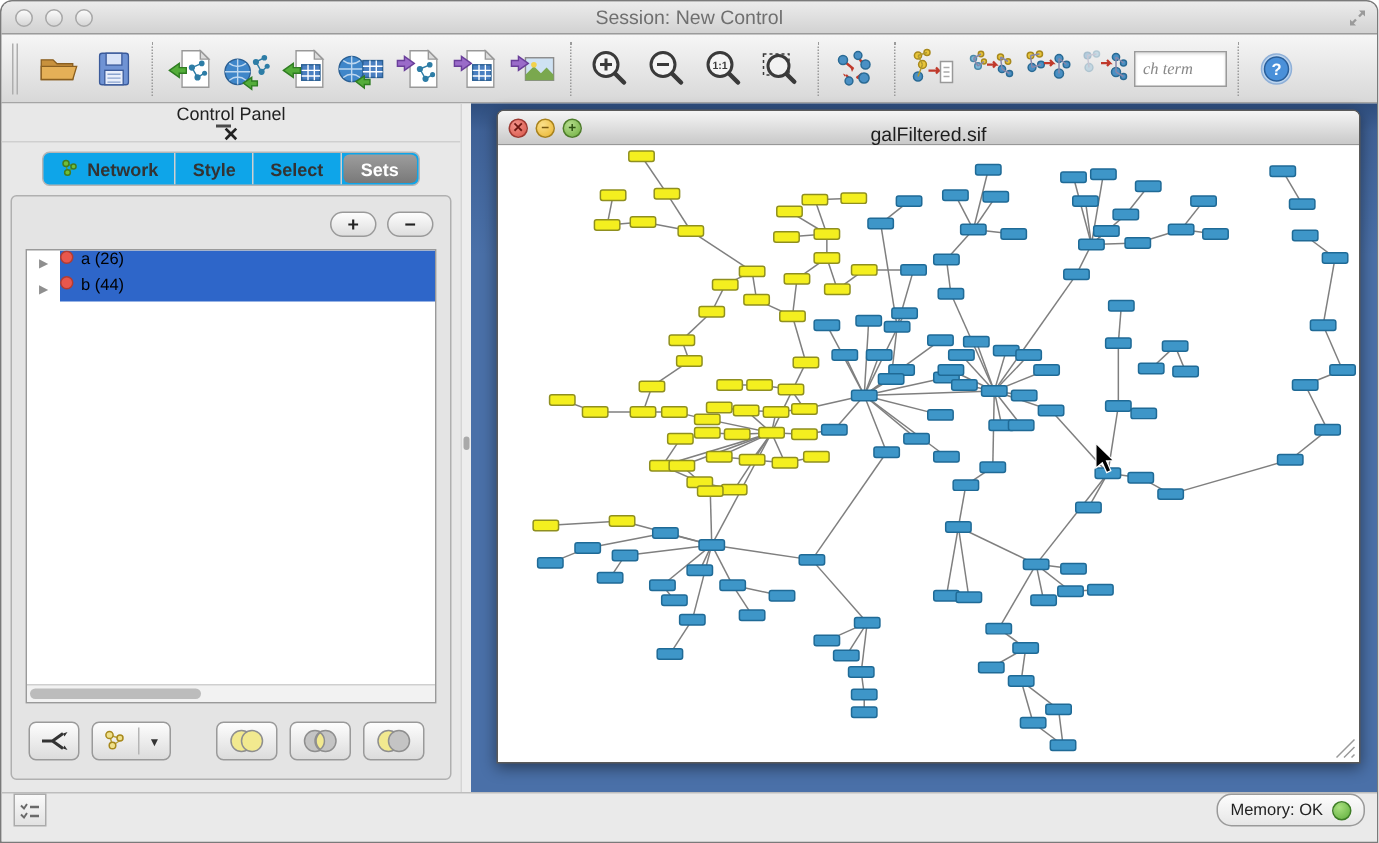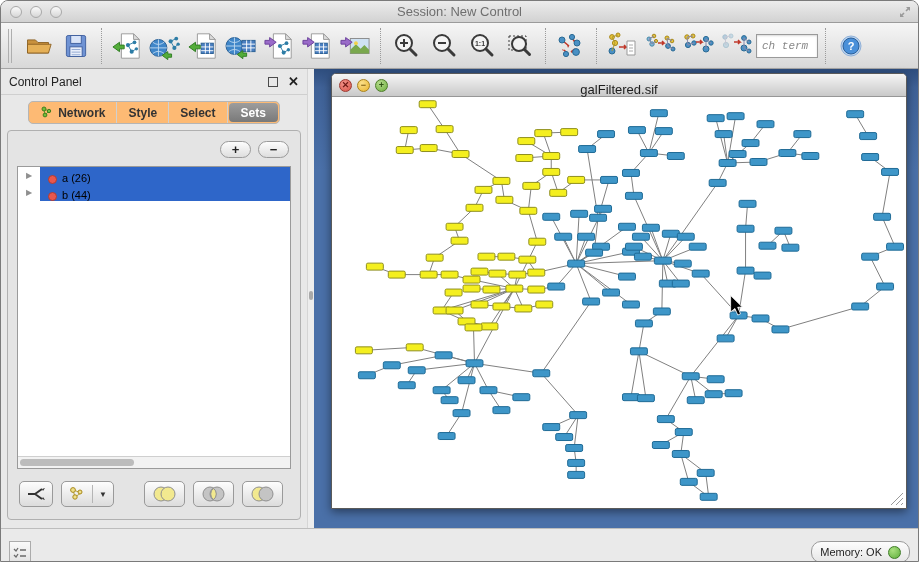--- a/index.html
+++ b/index.html
@@ -20,50 +20,50 @@
   
   .toolbar { height:46px; background:linear-gradient(#f6f6f6,#d8d8d8);
     border-bottom:1px solid #a5a5a5; display:flex; align-items:center; padding:0 6px; gap:2px; }
   .grip { width:4px; height:34px; border-left:1px solid #aeaeae; border-right:1px solid #aeaeae; margin:0 6px 0 1px; }
   .tb-sep { width:0; height:36px; border-left:1px dotted #9b9b9b; margin:0 5px; }
   .tb-btn { width:36px; height:40px; display:flex; align-items:center; justify-content:center;
     background:transparent; border:none; }
   .tb-btn svg { display:block; }
   .search-input { width:62px; height:24px; border:1px solid #9a9a9a; background:#fff;
     font-style:italic; font-size:11px; color:#888; padding:2px 5px;
-    box-shadow:inset 0 1px 2px rgba(0,0,0,.15); font-family:Liberation Mono, monospace; }
+    box-shadow:inset 0 1px 2px rgba(0,0,0,.15); font-family:Liberation Serif, serif; }
 
   
   .main { position:relative; display:flex; height:459px; }
 
   
   .cpanel { width:306px; background:#e8e8e8; display:flex; flex-direction:column; }
   .cp-header { height:26px; display:flex; align-items:center; padding:0 8px;
-    border-bottom:1px solid #cfcfcf; }
+    border-bottom:1px solid #cfcfcf;flex-direction:column; }
   .cp-title { font-size:12px; color:#222; flex:1; }
   .cp-float { width:10px; height:10px; border:1.5px solid #4a4a4a; margin-right:10px; }
   .cp-close { font-size:13px; font-weight:bold; color:#222; line-height:10px; }
   .tabrow { display:flex; justify-content:center; padding:6px 0 4px; }
-  .seg { display:flex; align-items:stretch; background:#fdba74; border:1px solid #b5b5b5;
+  .seg { display:flex; align-items:stretch; background:#0ea5e9; border:1px solid #b5b5b5;
     border-radius:5px; height:23px; overflow:hidden; }
   .seg-item { display:flex; align-items:center; gap:5px; padding:0 11px;
     font-size:12px; font-weight:bold; color:#333; border-right:1px solid #d0d0d0; }
   .seg-item:last-child { border-right:none; }
   .seg-item.active { background:linear-gradient(#9d9d9d,#797979); color:#fff;
     border-radius:4px; margin:1px; padding:8px 12px; }
   .cp-box { flex:1; margin:2px 6px 8px; border:1px solid #b0b0b0; border-radius:4px;
     background:#e4e4e4; display:flex; flex-direction:column; padding:6px 9px 8px; }
   .pm-row { display:flex; justify-content:flex-end; gap:7px; padding:4px 2px 8px; }
   .pm-btn { width:31px; height:17px; border:1px solid #9a9a9a; border-radius:9px;
     background:linear-gradient(#fdfdfd,#dedede); font-size:13px; font-weight:bold;
     line-height:13px; color:#222; text-align:center; }
   .setlist { position:relative; flex:1; background:#fff; border:1px solid #9a9a9a; overflow:hidden; }
   .set-row { display:flex; align-items:center; height:17px; font-size:11px; }
   .tri { width:22px; text-align:center; font-size:8px; color:#8f8f8f; flex:0 0 22px; }
-  .row-body { flex:1; display:flex; align-items:flex-end; gap:5px; height:100%; padding-left:8px; }
+  .row-body { flex:1; display:flex; align-items:flex-start; gap:5px; height:100%; padding-left:0; }
   .set-row.selected .row-body { background:#2e66c9; }
   .reddot { width:9px; height:9px; border-radius:50%; background:#e8574d; border:1px solid #b03c34; }
   .set-label { color:#000; }
   .hscroll { position:absolute; left:0; right:0; bottom:0; height:12px; background:#f2f2f2;
     border-top:1px solid #cfcfcf; }
   .hthumb { position:absolute; left:2px; top:2px; width:42%; height:7px; background:#bcbcbc; border-radius:4px; }
   .ops-row { display:flex; align-items:center; gap:8px; padding:12px 2px 4px; }
   .op-btn { height:26px; border:1px solid #9a9a9a; border-radius:5px;
     background:linear-gradient(#fdfdfd,#dcdcdc); display:flex; align-items:center;
     justify-content:center; padding:0 6px; }
@@ -90,21 +90,21 @@
     display:flex; align-items:center; justify-content:center; line-height:1; }
   .fbtn.close { background:radial-gradient(circle at 35% 30%,#f2938a,#d95548); border:1px solid #9d3931; color:#6d1812; }
   .fbtn.min   { background:radial-gradient(circle at 35% 30%,#fbe08a,#e9b42e); border:1px solid #a8821c; color:#7a5a10; }
   .fbtn.max   { background:radial-gradient(circle at 35% 30%,#b5dc8d,#6faf3f); border:1px solid #4e7d2a; color:#2e5214; }
   .frame-title { font-size:13px; color:#1d1d1d;margin-top:8px; }
   .frame-body { position:relative; width:574px; height:411px; background:#fff; overflow:hidden; }
   .grip-rs { position:absolute; right:2px; bottom:2px; }
 
   
   .statusbar { height:35px; background:#eaeaea; border-top:1px solid #bdbdbd;
-    display:flex; align-items:flex-end; padding:0 8px; }
+    display:flex; align-items:flex-start; padding:0 8px; }
   .task-btn { width:22px; height:22px; border:1px solid #ababab; background:linear-gradient(#fafafa,#e2e2e2);
     display:flex; align-items:center; justify-content:center; }
   .mem-btn { margin-left:auto; height:22px; border:1px solid #9a9a9a; border-radius:10px;
     background:linear-gradient(#fdfdfd,#e6e6e6); display:flex; align-items:center; gap:6px;
     padding:0 8px; font-size:11px; color:#222; }
   .mem-dot { width:13px; height:13px; border-radius:50%;
     background:radial-gradient(circle at 35% 30%,#a9e07f,#5fae3c); border:1px solid #3e7d26; }
 </style>
 </head>
 <body>

